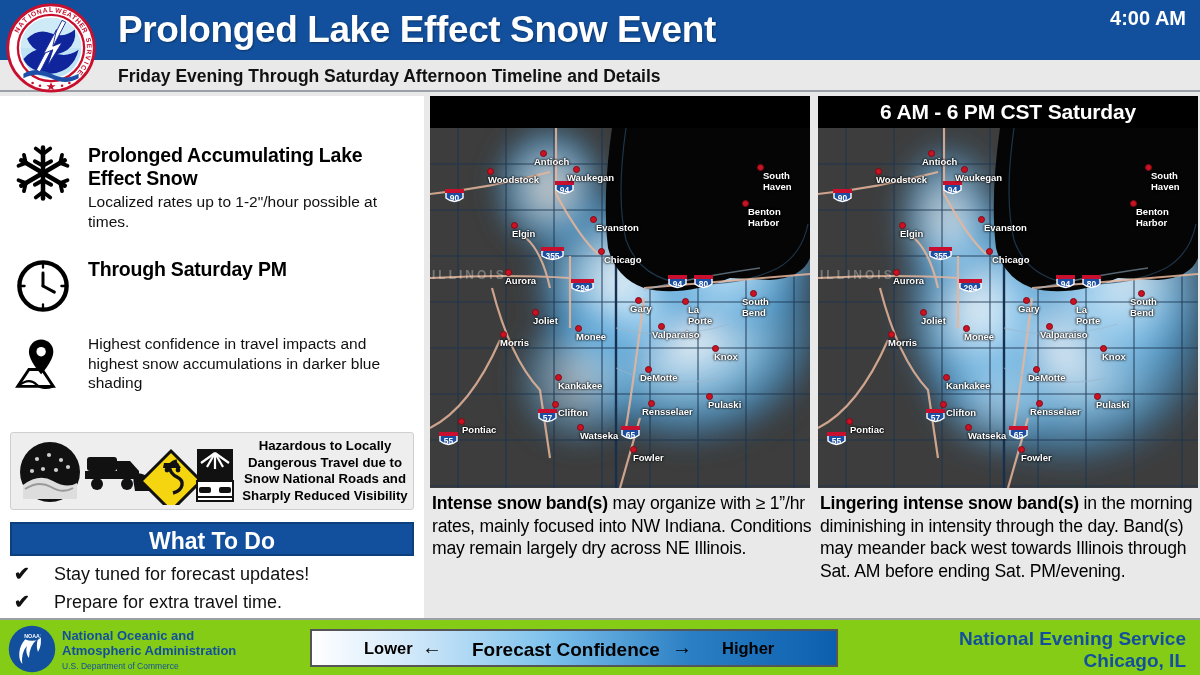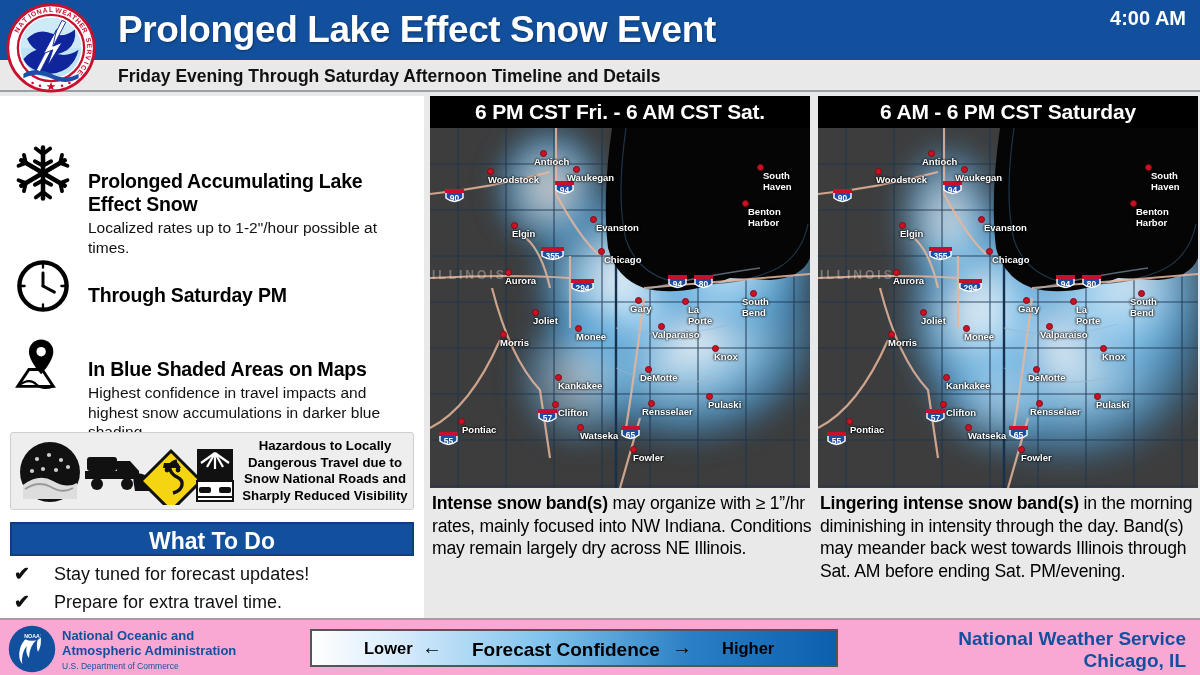--- a/index.html
+++ b/index.html
@@ -44,21 +44,21 @@
   .blue-band {
     background:#12509d; color:#fff; font-size:23px; font-weight:bold;
     text-align:center; line-height:34px; height:34px;
     border:2px solid #0d3f7d;
   }
   #band-expect { position:absolute; left:10px; top:4px; width:404px; }
   #band-todo   { position:absolute; left:10px; top:426px; width:404px; }
 
   .exp-row { position:absolute; left:10px; }
   .exp-icon { position:absolute; left:0; top:0; width:66px; text-align:center; }
-  .exp-text { position:absolute; left:78px; top:0; width:326px;margin-top:26px; }
+  .exp-text { position:absolute; left:78px; top:0; width:326px; }
   .exp-head { font-size:19.5px; font-weight:bold; color:#000; line-height:23px; letter-spacing:-0.2px;}
   .exp-sub  { font-size:15.5px; color:#111; line-height:19.5px; margin-top:2px; }
 
   #row-snow  { top:48px; }
   #row-clock { top:162px; }
   #row-pin   { top:236px; }
 
   
   #hazard-box {
     position:absolute; left:10px; top:336px; width:404px; height:78px;
@@ -94,21 +94,21 @@
     position:absolute; top:492px; width:380px;
     font-size:17.6px; color:#000; line-height:22.5px; letter-spacing:-0.2px;
   }
   .caption b { font-weight:bold; }
   #cap-left  { left:432px; }
   #cap-right { left:820px; }
 
   
   #footer {
     position:absolute; left:0; top:618px; width:1200px; height:57px;
-    background:#f9a8d4; border-top:2px solid #9aa0a6;
+    background:#84cc16; border-top:2px solid #9aa0a6;
   }
   #noaa-logo { position:absolute; left:8px; top:5px; width:48px; height:48px; }
   #noaa-text { position:absolute; left:62px; top:8px; }
   #noaa-text .l1 { font-size:13px; font-weight:bold; color:#12509d; line-height:15px; }
   #noaa-text .l2 { font-size:8.5px; color:#12509d; line-height:12px; margin-top:2px; }
   #conf-bar {
     position:absolute; left:310px; top:9px; width:528px; height:38px;
     border:2px solid #555; background:linear-gradient(to right,#ffffff 0%, #d9ecfb 16%, #7ec2ec 45%, #2b7fc4 72%, #0b5fae 100%);
   }
   #conf-bar .lbl { position:absolute; top:8px; font-size:16.5px; font-weight:bold; color:#000; }
@@ -256,21 +256,20 @@
   <div id="row-pin" class="exp-row">
     <div class="exp-icon">
       <svg width="60" height="60" viewBox="0 0 64 64">
         <path d="M5 58 L17 40 L31 40 L43 58 Z" fill="none" stroke="#000" stroke-width="3"></path>
         <path d="M5 58 q12 -10 20 -2 q6 6 18 2" fill="none" stroke="#000" stroke-width="2.4"></path>
         <path d="M30 8 a13 13 0 0 1 13 13 c0 10 -13 24 -13 24 s-13 -14 -13 -24 a13 13 0 0 1 13 -13 z" fill="#000"></path>
         <circle cx="30" cy="21" r="5" fill="#fff"></circle>
       </svg>
     </div>
     <div class="exp-text">
-      <div class="exp-head">In Blue Shaded Areas on Maps</div>
       <div class="exp-sub">Highest confidence in travel impacts and highest snow accumulations in darker blue shading</div>
     </div>
   </div>
 
   <div id="hazard-box">
     <div id="hazard-icons">
       <svg width="215" height="66" viewBox="0 0 215 66">
 
         <g>
           <circle cx="31" cy="33" r="30" fill="#111"></circle>
@@ -331,21 +330,20 @@
     <span class="chk">✔</span>
     <span class="txt">Stay tuned for forecast updates!</span>
   </div>
   <div id="todo-1" class="todo-item">
     <span class="chk">✔</span>
     <span class="txt">Prepare for extra travel time.</span>
   </div>
 </div>
 
 <div id="panel-left" class="map-panel">
-  <div class="map-title">6 PM CST Fri. - 6 AM CST Sat.</div>
   <div class="map-canvas" id="canvas-1"><svg width="380" height="360" viewBox="0 0 380 360">
         <defs>
           <radialGradient id="snow1" cx="50%" cy="50%" r="50%">
             <stop offset="0%" stop-color="#ffffff" stop-opacity="0.98"></stop>
             <stop offset="22%" stop-color="#d7ecfa" stop-opacity="0.95"></stop>
             <stop offset="50%" stop-color="#8cc9ef" stop-opacity="0.88"></stop>
             <stop offset="75%" stop-color="#4c9fd6" stop-opacity="0.62"></stop>
             <stop offset="100%" stop-color="#2a6ea8" stop-opacity="0"></stop>
           </radialGradient>
           <linearGradient id="band1" x1="0%" y1="0%" x2="100%" y2="0%">
@@ -718,16 +716,16 @@
 
   <div id="conf-bar">
     <span class="lbl" id="conf-lower">Lower</span>
     <span id="conf-arrow-l">←</span>
     <span class="lbl" id="conf-mid">Forecast Confidence</span>
     <span id="conf-arrow-r">→</span>
     <span class="lbl" id="conf-higher">Higher</span>
   </div>
 
   <div id="nws-office">
-    <div>National Weather Service</div>
+    <div>National Evening Service</div>
     <div>Chicago, IL</div>
   </div>
 </div>
 
 </body></html>

